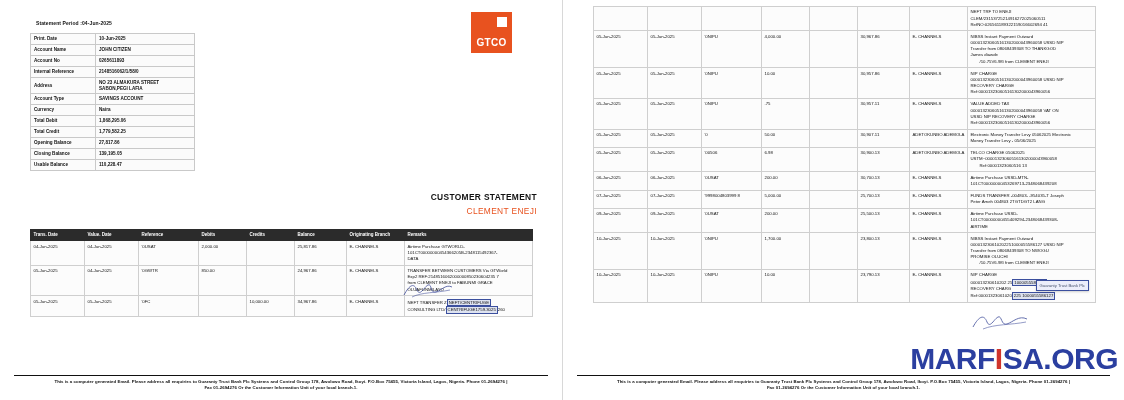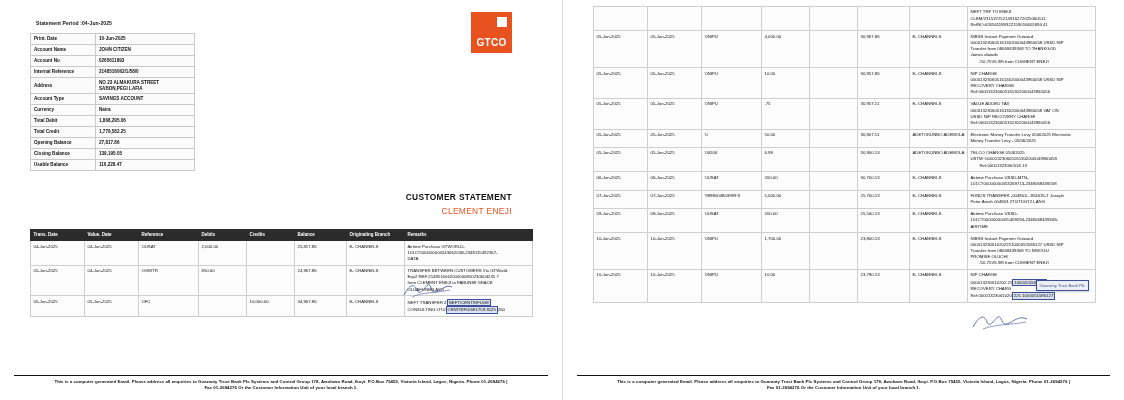--- a/index.html
+++ b/index.html
@@ -69,21 +69,21 @@
   .logo .wordmark{
     position:relative;
     color:#ffffff;font-weight:bold;
     font-size:10px;letter-spacing:0.3px;
     margin-bottom:5px;
     font-family:"Liberation Sans",sans-serif;
   }
 
   
   .cs-title{
-    position:absolute;right:50px;top:192px;
+    position:absolute;right:25px;top:192px;
     text-align:right;
   }
   .cs-title .l1{
     font-size:8.4px;font-weight:bold;color:#111;letter-spacing:0.35px;
   }
   .cs-title .l2{
     margin-top:3.5px;
     font-size:8.4px;font-weight:normal;color:#e8521f;letter-spacing:0.35px;
   }
 
@@ -521,16 +521,17 @@
           <path d="M2 15 C8 4, 13 2, 16 10 C19 17, 23 7, 27 5 C31 3, 30 14, 36 12 C42 10, 48 3, 56 7" fill="none" stroke="#2b3a8f" stroke-width="1"></path>
           <path d="M12 17 C24 12, 40 13, 55 10" fill="none" stroke="#2b3a8f" stroke-width="0.7"></path>
         </svg>
       </div>
 
       <div class="footer">
         <span class="fl"><span>This is a computer generated Email. Please address all enquiries to Guaranty Trust Bank Plc Systems and Control Group 178, Awolowo Road, Ikoyi. P.O.</span><span class="strike">Box 75455, Victoria Island, Lagos, Nigeria. Phone 01-2694276 |</span></span>
         <span class="fl">Fax 01-2694276  Or the Customer Information Unit of your local branch.1.</span>
       </div>
 
+      <div class="watermark"><span>MARF</span><span class="red">I</span><span>SA.ORG</span></div>
     </div>
   </div>
 
 </div>
 
 </body></html>

